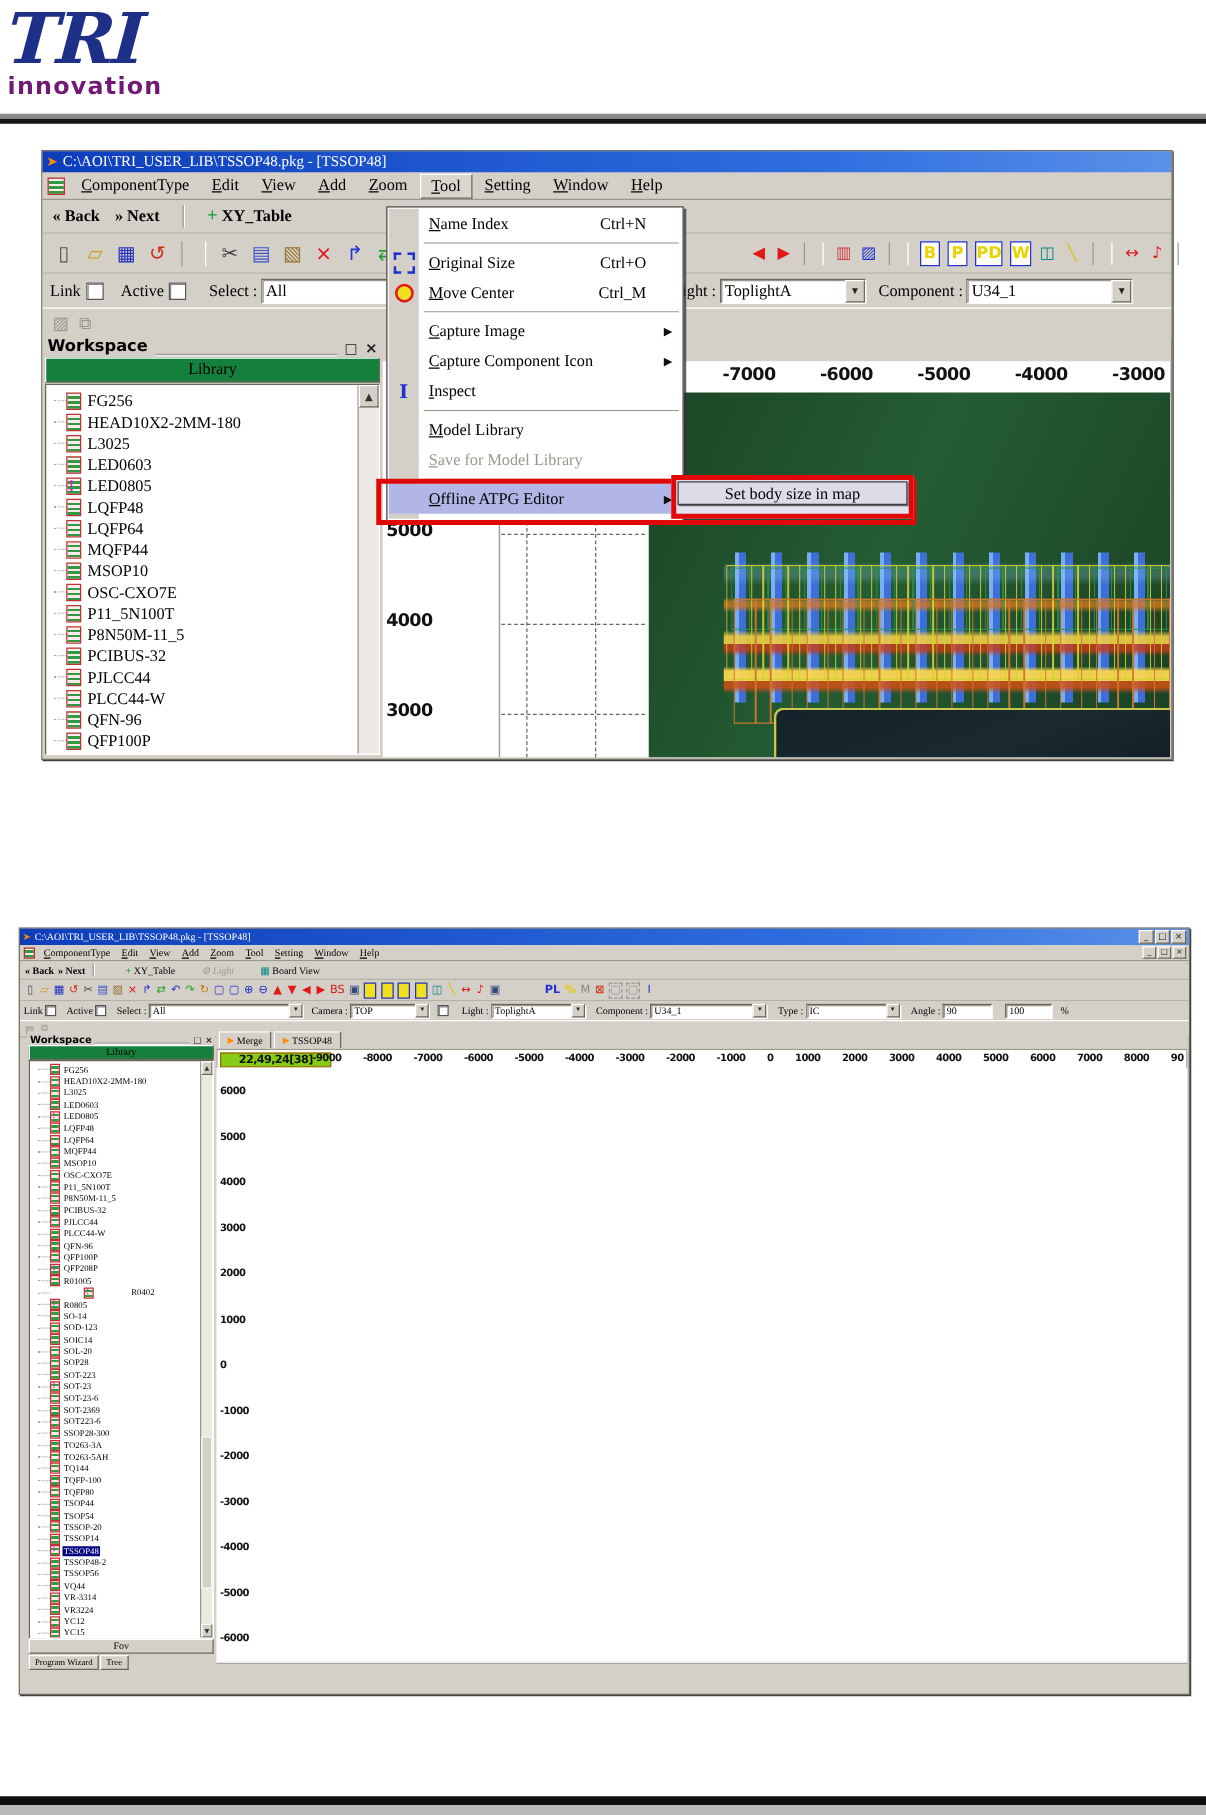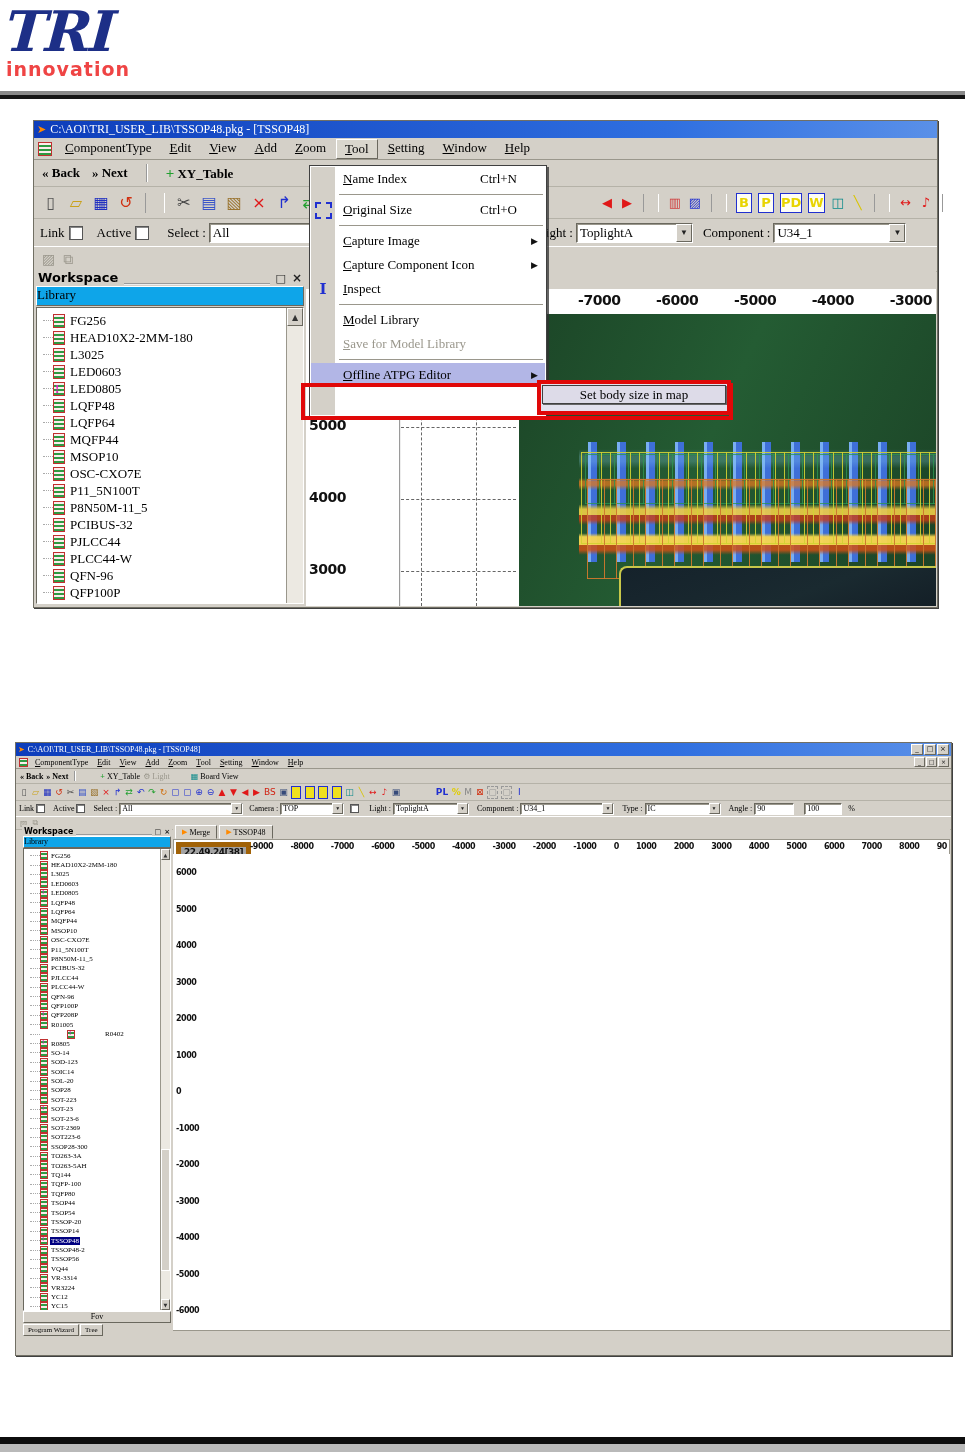--- a/index.html
+++ b/index.html
@@ -4,21 +4,21 @@
 <style>
   html,body{margin:0;padding:0;}
   body{width:965px;height:1452px;position:relative;background:#fff;
        font-family:"Liberation Serif","DejaVu Serif",serif;overflow:hidden;}
   .abs{position:absolute;}
   
   .logo{left:6px;top:2px;width:200px;height:88px;}
   .logo .tri{font-family:"DejaVu Serif",serif;font-weight:bold;font-style:italic;
        font-size:56px;color:#1d2f87;line-height:58px;letter-spacing:-2px;transform:skewX(-4deg);display:block;}
   .logo .inno{font-family:"DejaVu Sans",sans-serif;font-weight:bold;font-size:19px;
-       color:#ef4444;letter-spacing:1px;display:block;margin-top:-2px;}
+       color:#701a75;letter-spacing:1px;display:block;margin-top:-2px;}
   .divider1{left:0;top:91px;width:965px;height:4px;background:#8a8a8a;}
   .divider2{left:0;top:95px;width:965px;height:4px;background:#161616;}
   .footbar1{left:0;top:1437px;width:965px;height:7px;background:#0d0d0d;}
   .footbar2{left:0;top:1444px;width:965px;height:8px;background:#b9b9b9;}
   
   .win{background:#d4d0c8;border:1px solid #716f64;box-shadow:1px 1px 0 #404040;}
   .tbar{background:linear-gradient(90deg,#0d3dbb,#2f6fe0 70%,#5a90e8);color:#fff;
         display:flex;align-items:center;white-space:nowrap;overflow:hidden;}
   .appico{color:#ff8a00;font-weight:bold;font-family:"DejaVu Sans",sans-serif;}
   .mbar{display:flex;align-items:center;border-bottom:1px solid #9a978c;background:#d4d0c8;}
@@ -35,22 +35,22 @@
   .gbx{color:#999;border:1px dashed #999;}
   .chk{display:inline-block;background:#fff;border:1px solid #555;
        box-shadow:inset 1px 1px 0 #888;}
   .combo{display:inline-flex;align-items:center;justify-content:space-between;background:#fff;
        border:1px solid;border-color:#6a685e #fff #fff #6a685e;box-shadow:inset 1px 1px 0 #9a978c;}
   .combo .dd{background:#d4d0c8;border:1px solid;border-color:#fff #6a685e #6a685e #fff;
        display:inline-flex;align-items:center;justify-content:center;color:#222;}
   
   .wshead{display:flex;align-items:flex-end;font-family:"DejaVu Sans",sans-serif;font-weight:bold;}
   .wsbtn{color:#222;font-family:"DejaVu Sans",sans-serif;}
-  .libbtn{background:#0ea5e9;border:1px solid;border-color:#fff #6a685e #6a685e #fff;
-       }
+  .libbtn{background:#15803d;border:1px solid;border-color:#fff #6a685e #6a685e #fff;
+       text-align:center;}
   .treebox{background:#fff;border:1px solid;border-color:#6a685e #fff #fff #6a685e;overflow:hidden;position:relative;}
   .titem{display:flex;align-items:center;white-space:nowrap;}
   .titem::before{content:"";border-top:1px dotted #aaa;width:10px;margin-left:6px;}
   .chip-ico{display:inline-block;border:1px solid #c03030;position:relative;flex:none;
        background:repeating-linear-gradient(0deg,#2f9a42 0 2px,#fdecec 2px 4px);margin-right:3px;}
   .titem.alert .chip-ico::after{content:"!";position:absolute;color:#e020c0;font-weight:bold;
        left:1px;top:-2px;}
   .titem.sel .tlabel{background:#000080;color:#fff;}
   .sbar{position:absolute;right:0;top:0;bottom:0;background:#ece9e2;border-left:1px solid #9a978c;}
   .sbtn{background:#d4d0c8;border:1px solid;border-color:#fff #6a685e #6a685e #fff;
@@ -350,20 +350,28 @@
       </div>
         <div class="mrow">
         <span class="mico original-size-icon">
             <span class="ico-sq" style="display: inline-block;"></span>
             <span class="micon-slot"></span>
           </span>
         <span class="mlab acc">Original Size</span>
         <span class="msc">Ctrl+O</span>
         <span class="mar"></span>
       </div>
+        <div class="mrow">
+        <span class="mico move-center-icon">
+            <span class="micon-slot mc"></span>
+          </span>
+        <span class="mlab acc">Move Center</span>
+        <span class="msc">Ctrl_M</span>
+        <span class="mar"></span>
+      </div>
         <div class="mrow sep">
         <span class="mico">
             <span class="micon-slot"></span>
           </span>
 
       </div>
         <div class="mrow">
         <span class="mico">
             <span class="micon-slot"></span>
           </span>
@@ -473,21 +481,21 @@
     <span style="font-weight:bold;">
       <span>«</span>
       <span>Back</span></span>
     <span style="font-weight:bold;">
       <span>»</span>
       <span>Next</span></span>
     <span class="tbi sep"></span>
     <span style="margin-left:18px;">
       <span style="color:#23a030;font-weight:bold;">+</span>
       <span>XY_Table</span></span>
-    <span style="color:#9a978c;">
+    <span style="margin-left:18px;color:#9a978c;font-style:italic;">
       <span>⚙</span>
       <span>Light</span></span>
     <span style="margin-left:18px;">
       <span style="color:#0a8a8a;">▦</span>
       <span>Board View</span></span>
   </div>
 
   <div class="tb" style="height:16px;gap:3px;padding-left:4px;">
     <div style="display:flex;gap:3.5px;align-items:center;">
         <span class="tbi" style="min-width: 8px; height: 11px; font-size: 9px; color: rgb(85, 85, 85);">▯</span>
@@ -805,21 +813,21 @@
         <span class="appico" style="font-size:7px;">▶</span>
         <span>Merge</span>
       </span>
         <span class="tab sel" style="padding:0 6px;gap:2px;">
         <span class="appico" style="font-size:7px;">▶</span>
         <span>TSSOP48</span>
       </span>
       </div>
 
     <div style="height:15px;position:relative;background:#fff;border:1px solid #9a978c;">
-      <span class="abs rlab" style="left:2px;top:2px;font-size:9px;border:5px solid #a16207;background:#a3a3a3;padding:0 3px;">22,49,24[38]</span>
+      <span class="abs rlab" style="left:2px;top:2px;font-size:9px;border:1px solid #a16207;background:#84cc16;padding:0 14px;">22,49,24[38]</span>
       <div class="abs" style="left:76px;right:2px;top:2px;display:flex;justify-content:space-between;">
           <span class="rlab" style="font-size:8px;">-9000</span>
           <span class="rlab" style="font-size:8px;">-8000</span>
           <span class="rlab" style="font-size:8px;">-7000</span>
           <span class="rlab" style="font-size:8px;">-6000</span>
           <span class="rlab" style="font-size:8px;">-5000</span>
           <span class="rlab" style="font-size:8px;">-4000</span>
           <span class="rlab" style="font-size:8px;">-3000</span>
           <span class="rlab" style="font-size:8px;">-2000</span>
           <span class="rlab" style="font-size:8px;">-1000</span>

